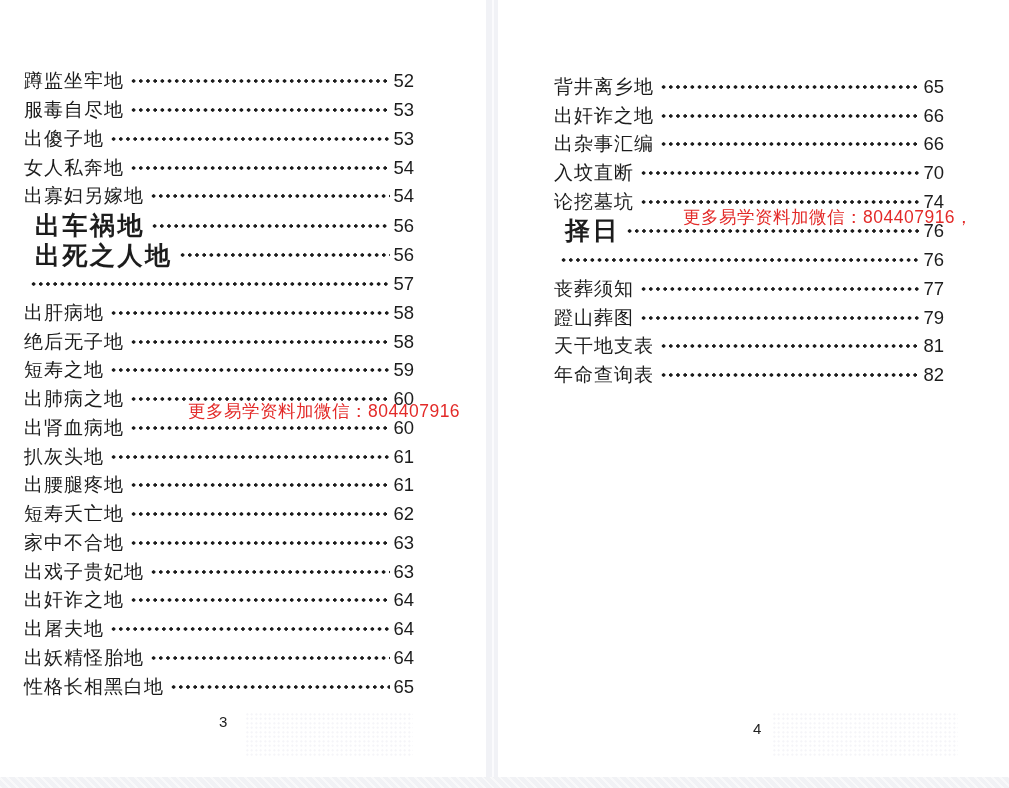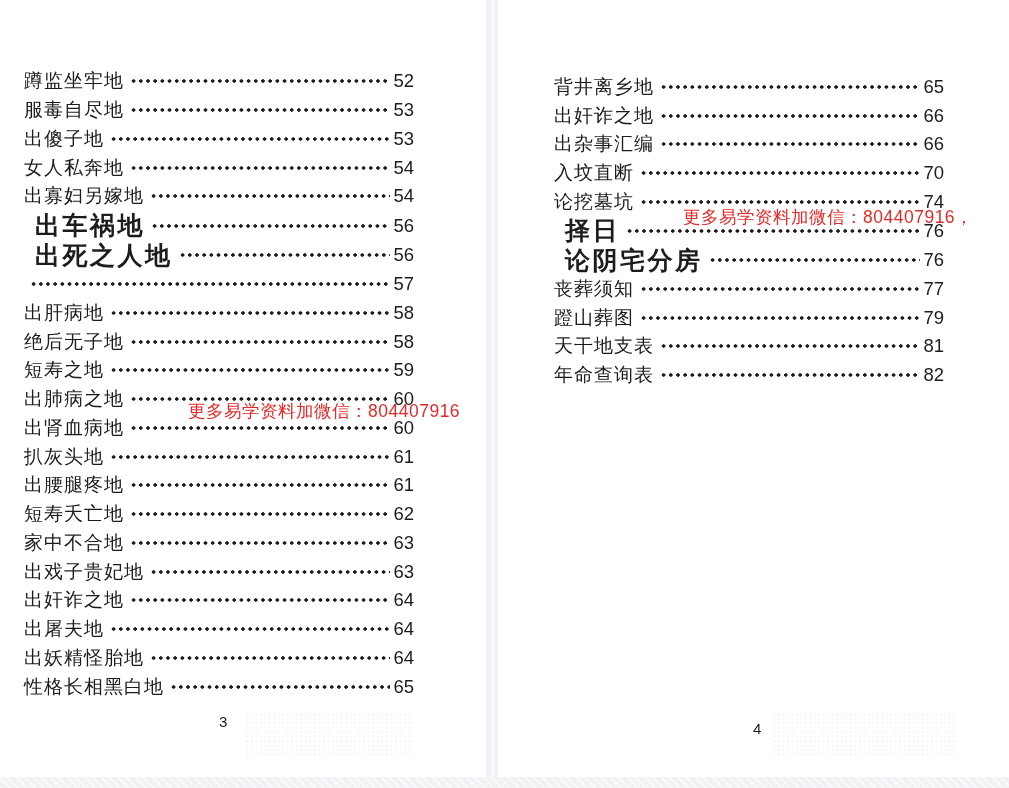--- a/index.html
+++ b/index.html
@@ -207,21 +207,20 @@
         <span class="t">论挖墓坑</span>
         <span class="leader"></span>
         <span class="p">74</span>
       </div>
       <div class="row large">
         <span class="t">择日</span>
         <span class="leader"></span>
         <span class="p">76</span>
       </div>
       <div class="row large">
-        <span class="t">论阴宅分房</span>
         <span class="leader"></span>
         <span class="p">76</span>
       </div>
       <div class="row">
         <span class="t">丧葬须知</span>
         <span class="leader"></span>
         <span class="p">77</span>
       </div>
       <div class="row">
         <span class="t">蹬山葬图</span>

